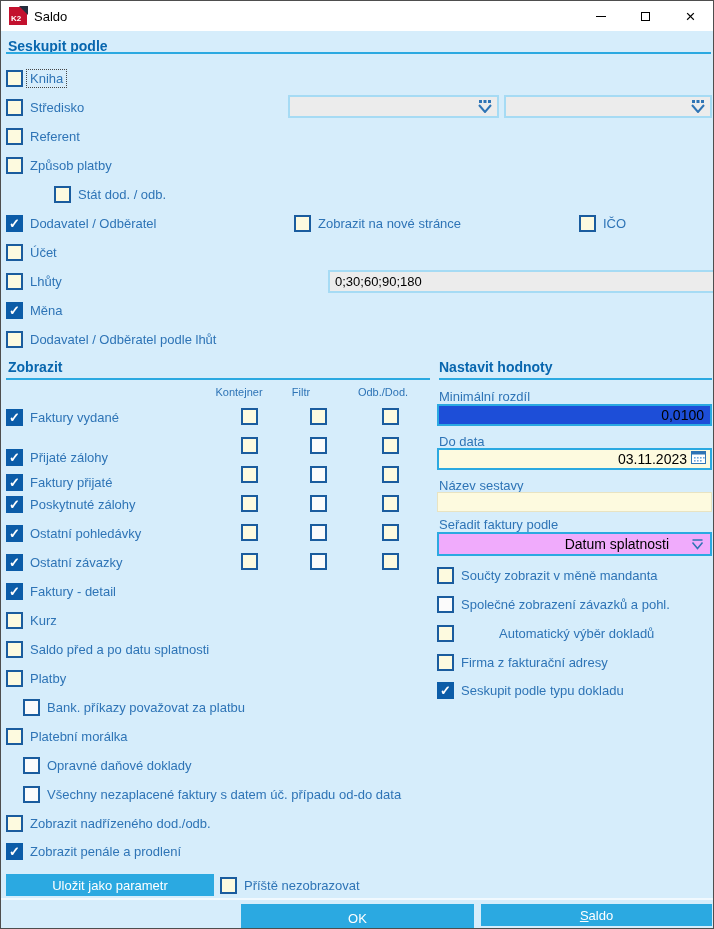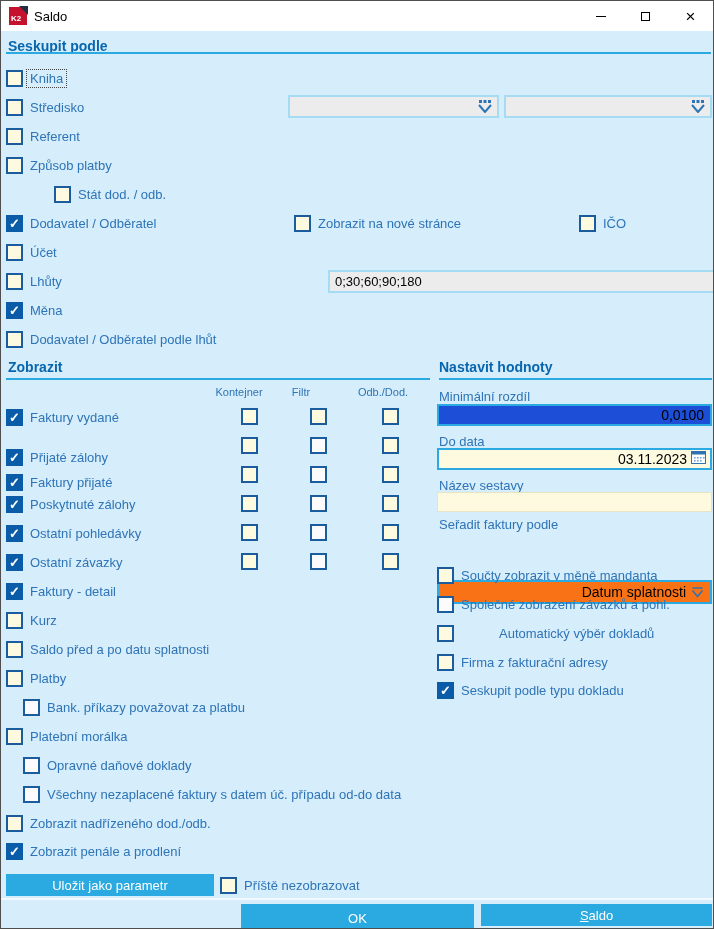--- a/index.html
+++ b/index.html
@@ -41,22 +41,22 @@
     font-size:13px; color:#000; font-family:inherit; padding:0 5px; outline:none; }
   .yinput { position:absolute; background:#1d4ed8; border:2px solid #2BA9E1; font-family:inherit;
     font-size:14px; color:#000; text-align:right; padding:0 6px; outline:none; }
   .date-field { position:absolute; height:22px; background:#FDFADF; border:2px solid #2BA9E1;
     display:flex; padding:0 4px 0 6px; }
   .date-field input { flex:1; min-width:0; border:none; background:transparent; font-family:inherit;
     font-size:14px; color:#000; text-align:right; padding:0 4px 0 0; outline:none; }
   .plain-yinput { position:absolute; background:#FDFADF; border:1px solid #E8E3C2; font-family:inherit;
     font-size:13px; color:#000; padding:0 5px; outline:none; }
   .field-label { position:absolute; font-size:13px; color:#2E74B6; white-space:nowrap; }
-  .sort-combo { position:absolute; height:24px; background:#f97316; border:2px solid #2BA9E1;
-    display:flex; align-items:center; justify-content:flex-end; padding:0 6px; gap:5px;margin-top:48px; }
+  .sort-combo { position:absolute; height:24px; background:#f0abfc; border:2px solid #2BA9E1;
+    display:flex; align-items:center; justify-content:flex-end; padding:0 6px; gap:22px; }
   .sort-combo .val { font-size:14px; color:#000; white-space:nowrap; }
   
   .btn { position:absolute; background:#2BA9E1; color:#fff; font-size:13px;
     display:flex; align-items:center; justify-content:center; cursor:default; }
   .storno-label { display:block; }
   .storno-label::first-letter { text-decoration:underline; }
   .footer-line { position:absolute; left:0; top:897px; width:712px; height:2px; background:#F1F9FE; }
 </style>
 </head>
 <body>

